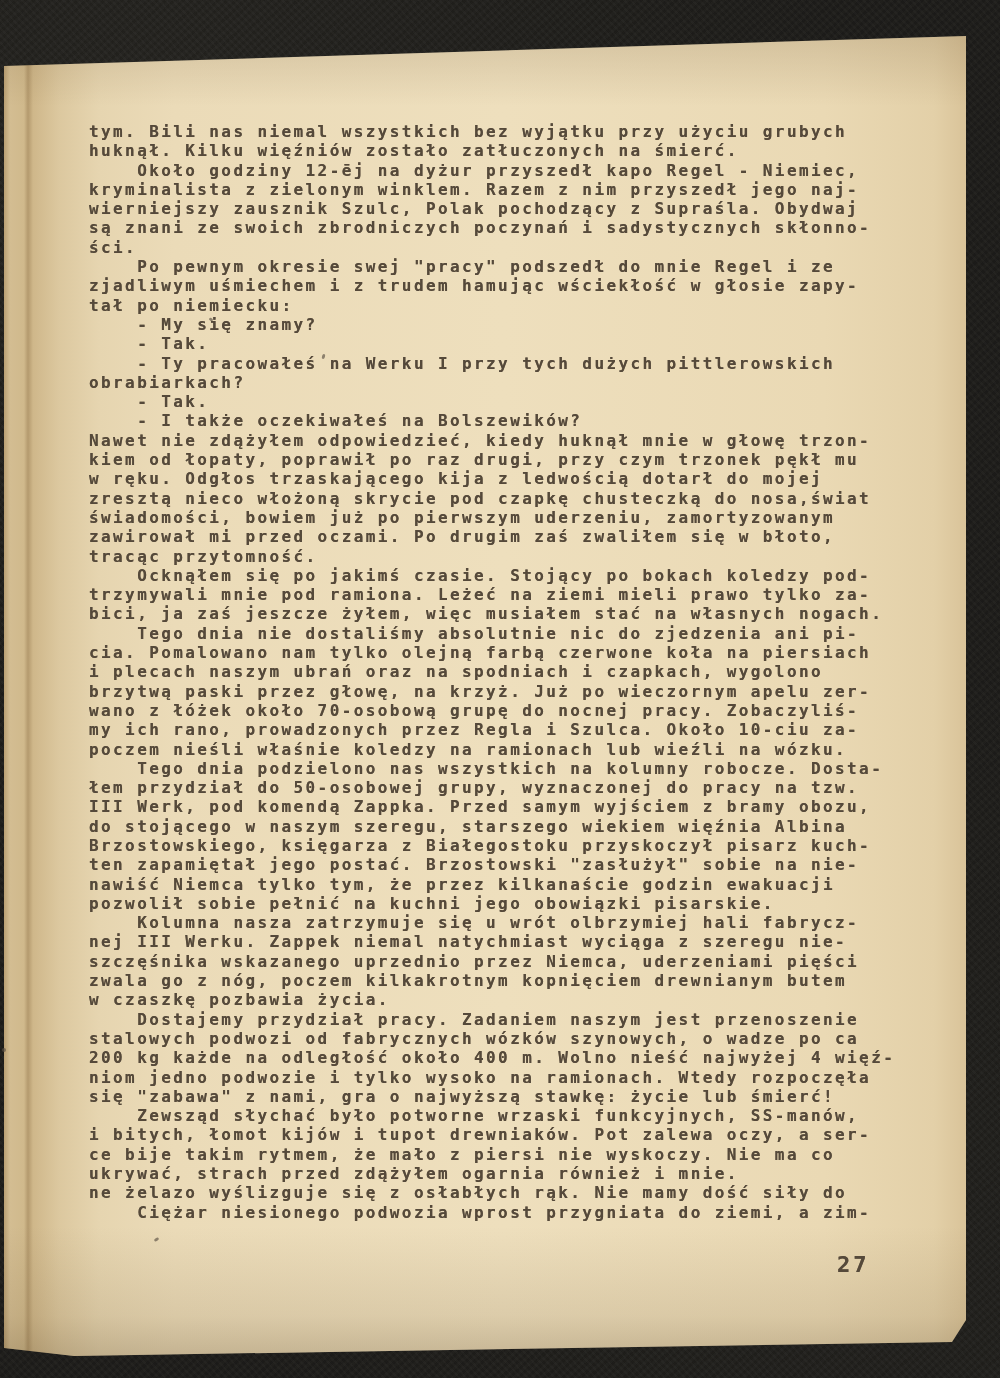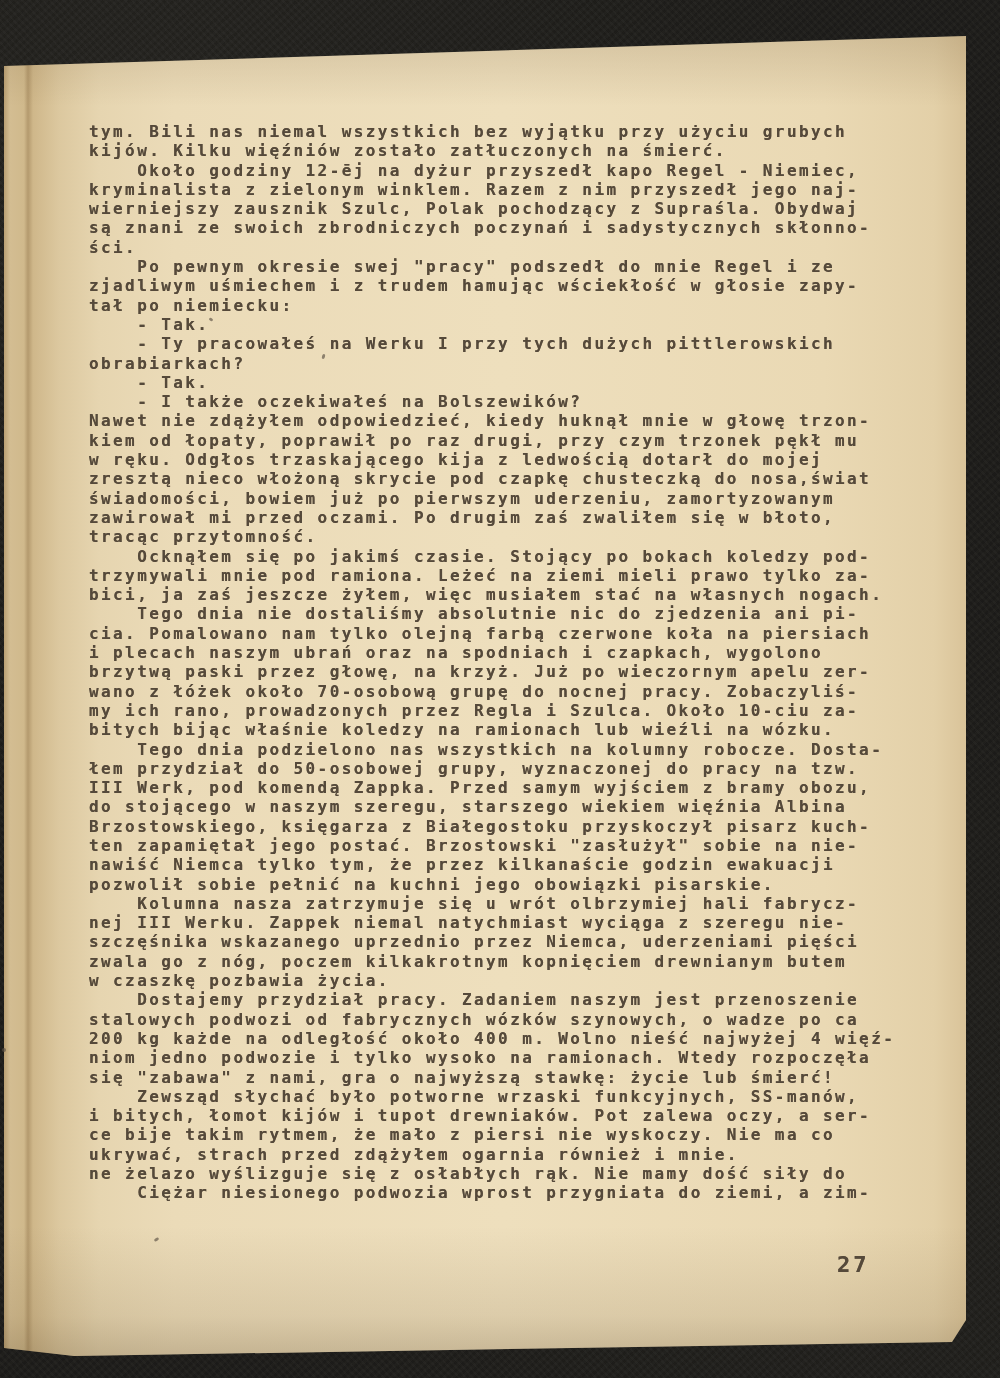--- a/index.html
+++ b/index.html
@@ -53,29 +53,30 @@
   .speck.s4{left:2px;top:1048px;width:4px;height:4px;}
 </style>
 </head>
 <body>
 
 <div class="photo">
   <div class="page">
     <div class="page-stack-edge"></div>
     <div class="text-block">
         <div class="line">tym. Bili nas niemal wszystkich bez wyjątku przy użyciu grubych</div>
-        <div class="line">kijów. Kilku więźniów zostało zatłuczonych na śmierć.</div>
+        <div class="line">huknął. Kilku więźniów zostało zatłuczonych na śmierć.</div>
         <div class="line">    Około godziny 12-ēj na dyżur przyszedł kapo Regel - Niemiec,</div>
         <div class="line">kryminalista z zielonym winklem. Razem z nim przyszedł jego naj-</div>
         <div class="line">wierniejszy zausznik Szulc, Polak pochodzący z Supraśla. Obydwaj</div>
         <div class="line">są znani ze swoich zbrodniczych poczynań i sadystycznych skłonno-</div>
         <div class="line">ści.</div>
         <div class="line">    Po pewnym okresie swej "pracy" podszedł do mnie Regel i ze</div>
         <div class="line">zjadliwym uśmiechem i z trudem hamując wściekłość w głosie zapy-</div>
         <div class="line">tał po niemiecku:</div>
+        <div class="line">    - My się znamy?</div>
         <div class="line">    - Tak.</div>
         <div class="line">    - Ty pracowałeś na Werku I przy tych dużych pittlerowskich</div>
         <div class="line">obrabiarkach?</div>
         <div class="line">    - Tak.</div>
         <div class="line">    - I także oczekiwałeś na Bolszewików?</div>
         <div class="line">Nawet nie zdążyłem odpowiedzieć, kiedy huknął mnie w głowę trzon-</div>
         <div class="line">kiem od łopaty, poprawił po raz drugi, przy czym trzonek pękł mu</div>
         <div class="line">w ręku. Odgłos trzaskającego kija z ledwością dotarł do mojej</div>
         <div class="line">zresztą nieco włożoną skrycie pod czapkę chusteczką do nosa,świat</div>
         <div class="line">świadomości, bowiem już po pierwszym uderzeniu, zamortyzowanym</div>
@@ -83,21 +84,21 @@
         <div class="line">tracąc przytomność.</div>
         <div class="line">    Ocknąłem się po jakimś czasie. Stojący po bokach koledzy pod-</div>
         <div class="line">trzymywali mnie pod ramiona. Leżeć na ziemi mieli prawo tylko za-</div>
         <div class="line">bici, ja zaś jeszcze żyłem, więc musiałem stać na własnych nogach.</div>
         <div class="line">    Tego dnia nie dostaliśmy absolutnie nic do zjedzenia ani pi-</div>
         <div class="line">cia. Pomalowano nam tylko olejną farbą czerwone koła na piersiach</div>
         <div class="line">i plecach naszym ubrań oraz na spodniach i czapkach, wygolono</div>
         <div class="line">brzytwą paski przez głowę, na krzyż. Już po wieczornym apelu zer-</div>
         <div class="line">wano z łóżek około 70-osobową grupę do nocnej pracy. Zobaczyliś-</div>
         <div class="line">my ich rano, prowadzonych przez Regla i Szulca. Około 10-ciu za-</div>
-        <div class="line">bitych bijąc właśnie koledzy na ramionach lub wieźli na wózku.</div>
+        <div class="line">poczem nieśli właśnie koledzy na ramionach lub wieźli na wózku.</div>
         <div class="line">    Tego dnia podzielono nas wszystkich na kolumny robocze. Dosta-</div>
         <div class="line">łem przydział do 50-osobowej grupy, wyznaczonej do pracy na tzw.</div>
         <div class="line">III Werk, pod komendą Zappka. Przed samym wyjściem z bramy obozu,</div>
         <div class="line">do stojącego w naszym szeregu, starszego wiekiem więźnia Albina</div>
         <div class="line">Brzostowskiego, księgarza z Białegostoku przyskoczył pisarz kuch-</div>
         <div class="line">ten zapamiętał jego postać. Brzostowski "zasłużył" sobie na nie-</div>
         <div class="line">nawiść Niemca tylko tym, że przez kilkanaście godzin ewakuacji</div>
         <div class="line">pozwolił sobie pełnić na kuchni jego obowiązki pisarskie.</div>
         <div class="line">    Kolumna nasza zatrzymuje się u wrót olbrzymiej hali fabrycz-</div>
         <div class="line">nej III Werku. Zappek niemal natychmiast wyciąga z szeregu nie-</div>

